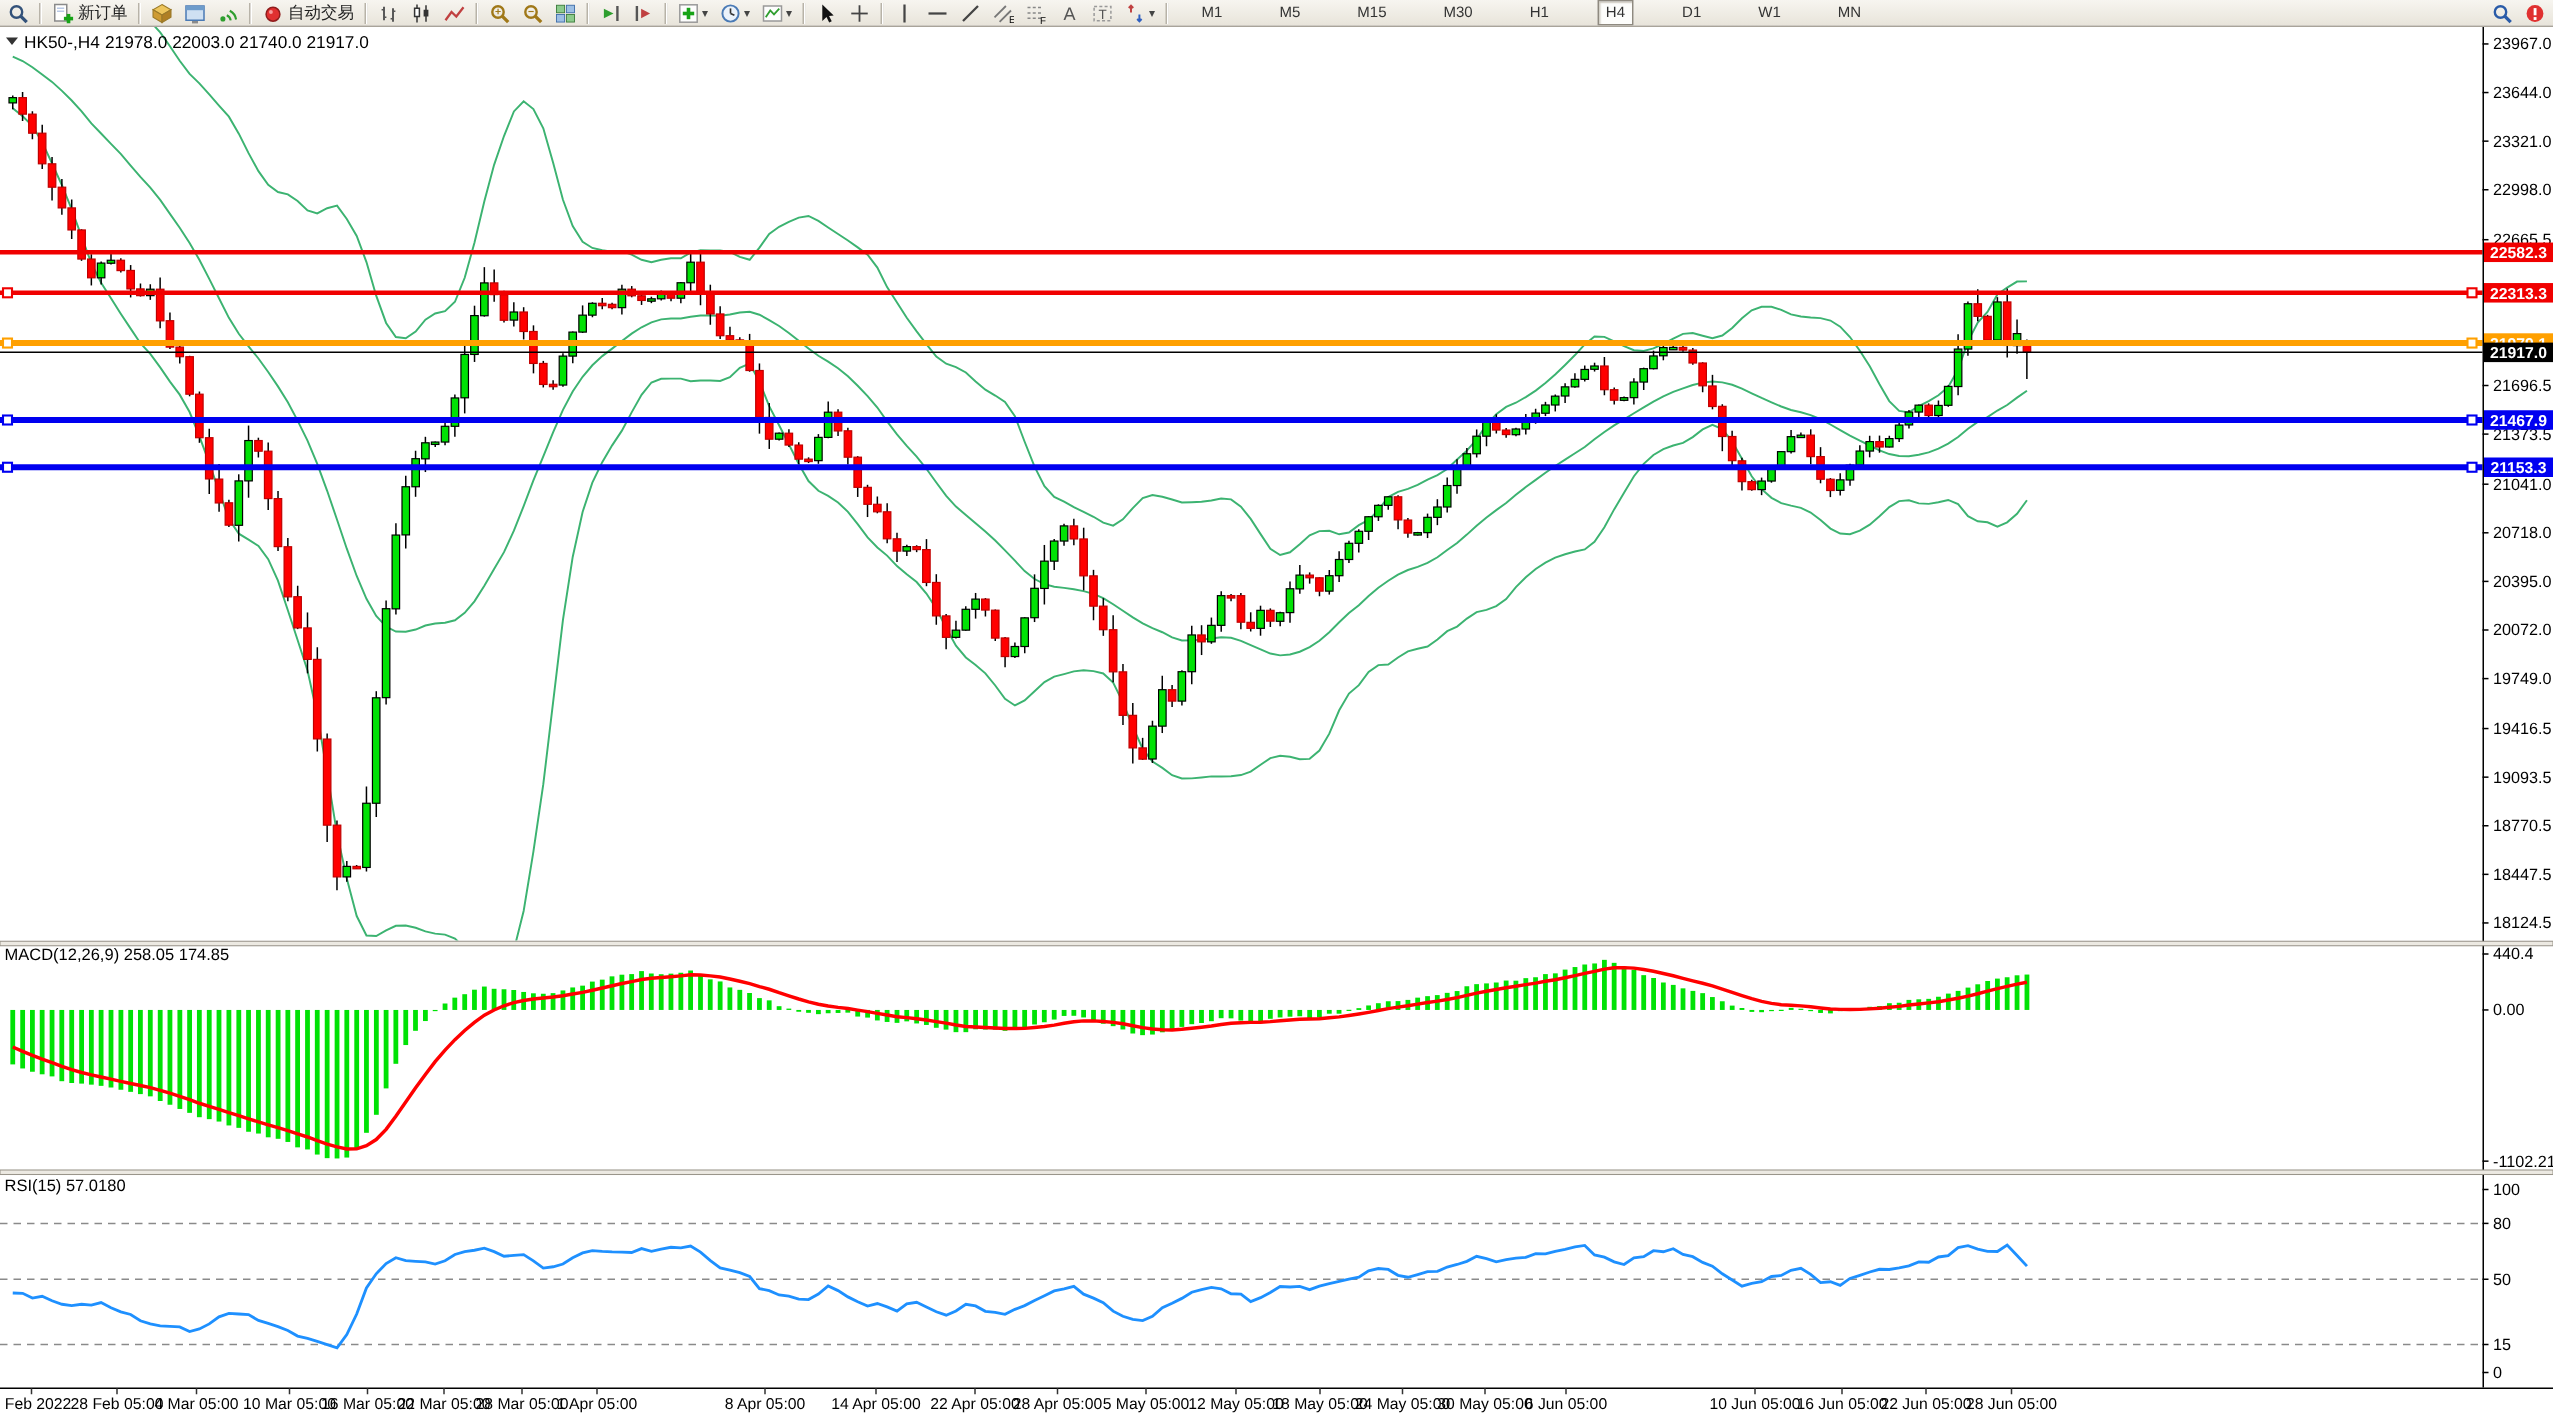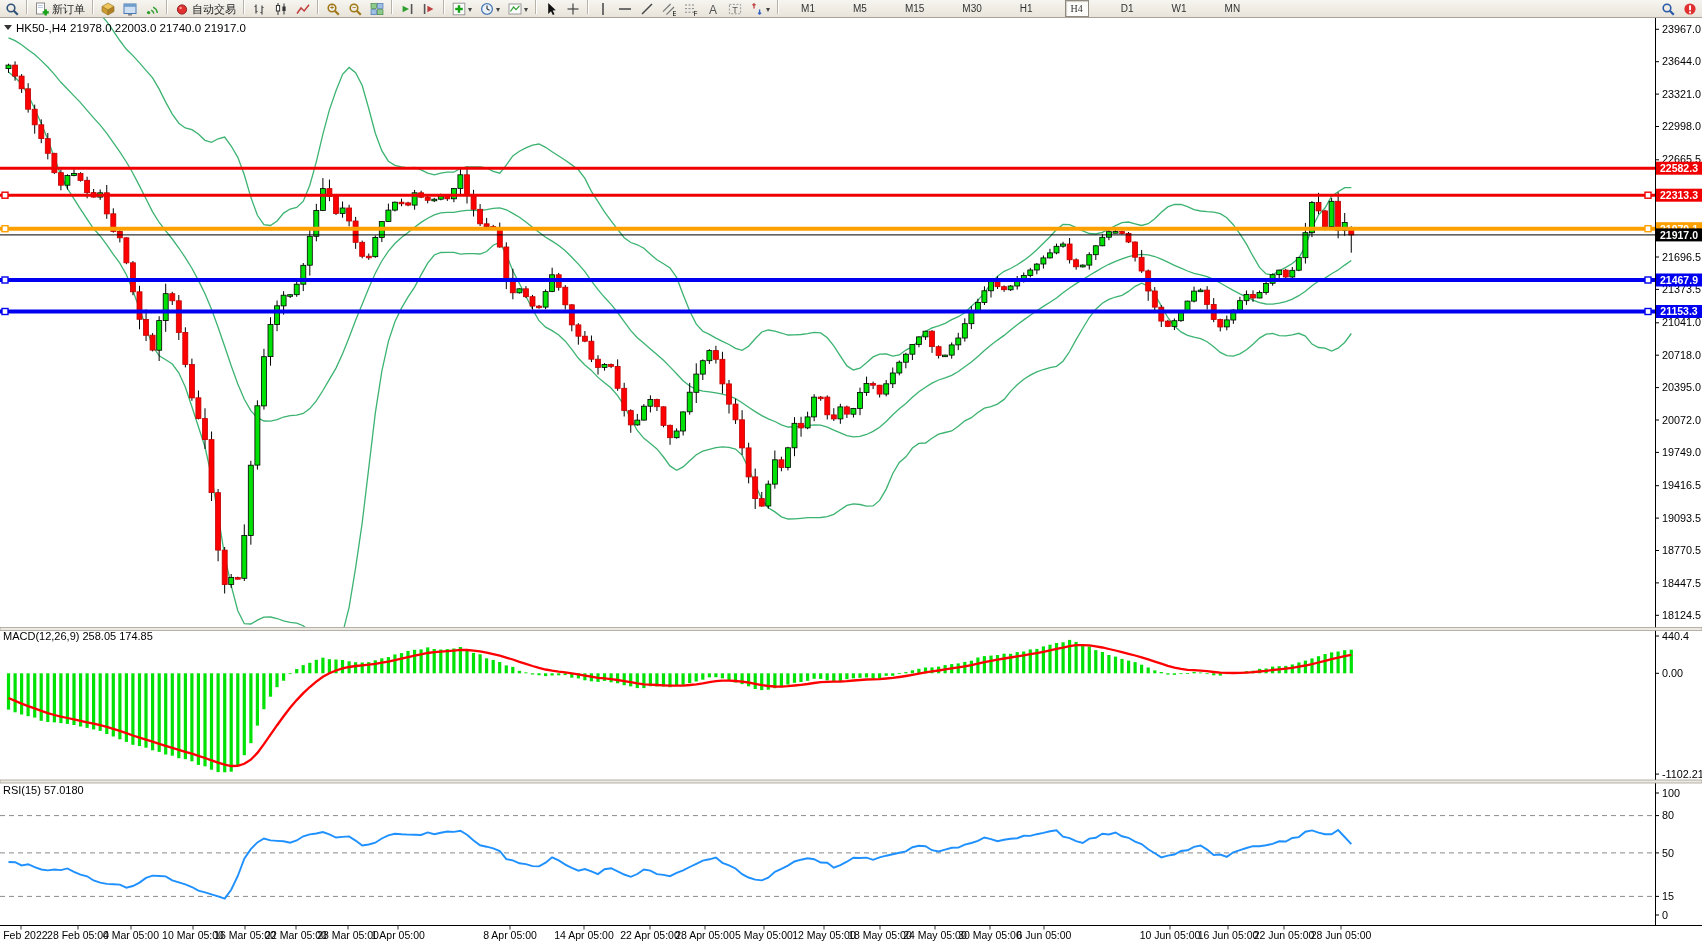--- a/index.html
+++ b/index.html
@@ -1,26 +1,26 @@
 <!DOCTYPE html>
 <html><head>
 <meta charset="utf-8">
 <style>
   html,body{margin:0;padding:0;width:1702px;height:943px;overflow:hidden;background:#fff;
     font-family:"Liberation Sans","DejaVu Sans",sans-serif;}
   #stage{position:relative;width:1702px;height:943px;}
   #chart-svg{position:absolute;left:0;top:0;}
   #toolbar{position:absolute;left:0;top:0;width:1702px;height:18px;background:linear-gradient(#f7f5f0,#e8e4da);
-    border-bottom:1px solid #a9a49a;display:flex;padding:0 1px;box-sizing:border-box;z-index:5;}
+    border-bottom:1px solid #a9a49a;display:flex;align-items:center;padding:0 1px;box-sizing:border-box;z-index:5;}
   .tb-btn{display:flex;align-items:center;height:16px;padding:0 2px;margin:0 1px;border:1px solid transparent;border-radius:2px;cursor:default;}
   .tb-btn .lbl{font-size:11px;color:#222;margin-left:3px;white-space:nowrap;}
   .tb-btn .caret{font-size:8px;color:#444;margin-left:2px;}
   .tb-sep{width:1px;height:14px;background:#b8b3a8;border-right:1px solid #fff;margin:0 3px;}
   .tf-btn{font-size:10px;color:#333;padding:1px 5px;height:13px;line-height:13px;margin:0 13px;border:1px solid transparent;}
-  .tf-btn.active{background:#fdfdfb;border:1px solid #8f8a80;box-shadow:inset 1px 1px 1px #d0ccc2;font-family:Liberation Serif, serif;}
+  .tf-btn.active{background:#fdfdfb;border:1px solid #8f8a80;box-shadow:inset 1px 1px 1px #d0ccc2;}
   .tb-right{margin-left:auto;display:flex;align-items:center;}
   svg.icon{width:14px;height:14px;display:block;}
   text{font-family:"Liberation Sans","DejaVu Sans",sans-serif;}
 </style>
 </head>
 <body>
 
 <div id="stage">
   <svg id="chart-svg" width="1702" height="943" viewBox="0 0 1702 943">
     <defs>

